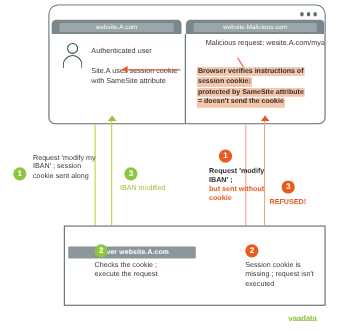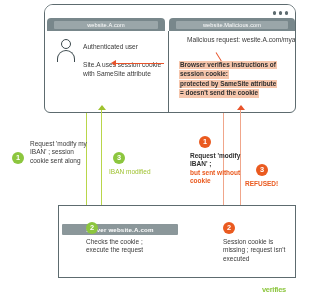--- a/index.html
+++ b/index.html
@@ -230,15 +230,15 @@
 
   <div class="server-box"></div>
   <div class="server-title">Server website.A.com</div>
 
   <div class="badge green b-g2">2</div>
   <div class="ann a-srv-left">Checks the cookie ; execute the request</div>
 
   <div class="badge orange b-o2">2</div>
   <div class="ann a-srv-right">Session cookie is missing ; request isn't executed</div>
 
-  <div class="logo">verifies</div>
+  <div class="logo">vaadata</div>
 
 </div>
 
 </body></html>

